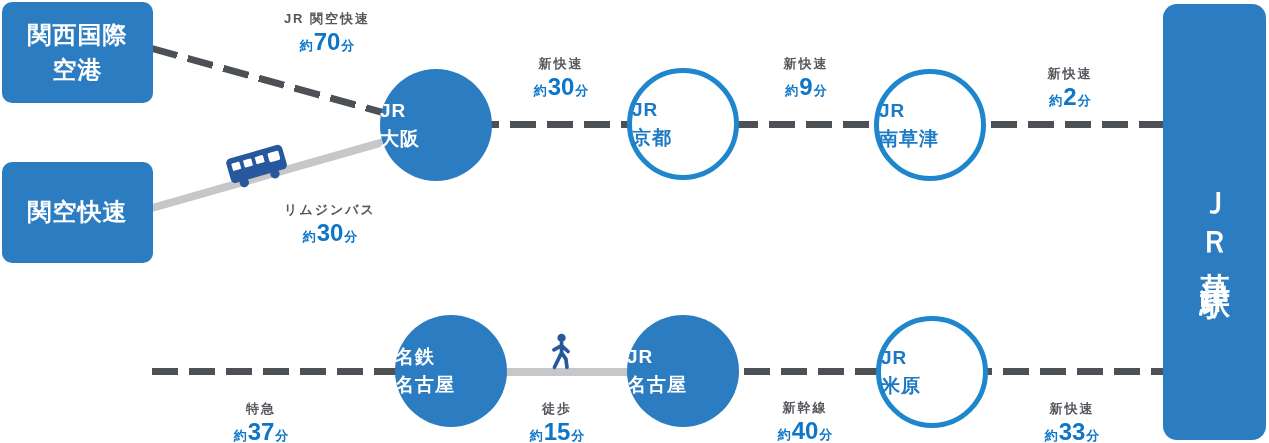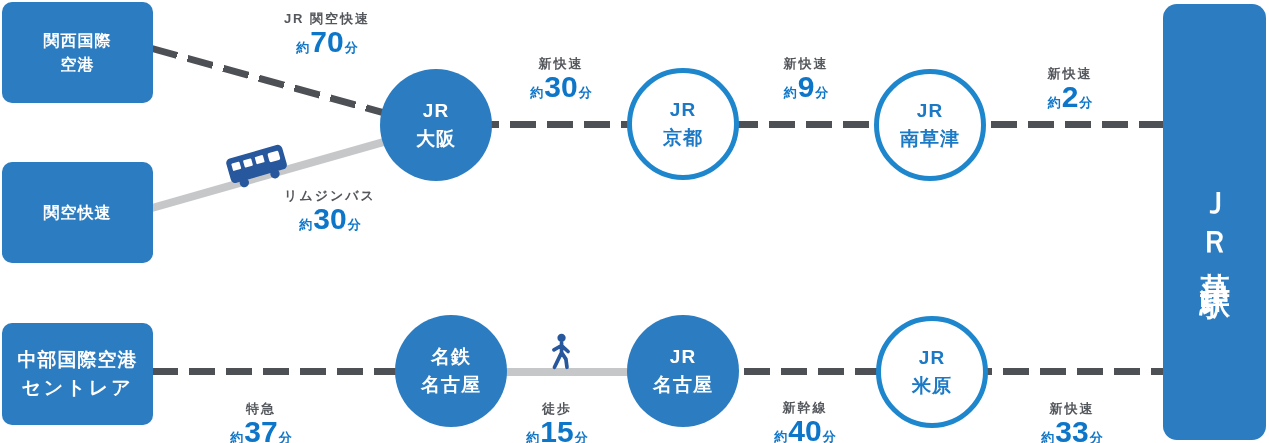--- a/index.html
+++ b/index.html
@@ -13,50 +13,50 @@
     --icon-navy:#27579c;
   }
   *{box-sizing:border-box;margin:0;padding:0}
   body{background:#fff;font-family:"Liberation Sans","DejaVu Sans",sans-serif}
   .stage{position:relative;width:1269px;height:443px;background:#fff;overflow:hidden}
 
   
   .box{position:absolute;left:2px;width:151px;background:var(--blue);border-radius:10px;
        display:flex;flex-direction:column;justify-content:center;align-items:center;
        color:#fff;font-weight:bold;z-index:4}
-  .box .bx-line{font-size:16px;line-height:1.45;letter-spacing:1px;text-align:center}
+  .box .bx-line{font-size:24px;line-height:1.45;letter-spacing:1px;text-align:center}
 
   
   .panel{position:absolute;left:1163px;top:4px;width:103px;height:436px;background:var(--blue);
          border-radius:14px;display:flex;justify-content:center;align-items:center;z-index:4}
   .panel .v-text{writing-mode:vertical-rl;text-orientation:upright;color:#fff;
                  font-size:30px;font-weight:bold;letter-spacing:9px}
 
   
   .circle{position:absolute;width:112px;height:112px;border-radius:50%;z-index:4;
-          display:flex;flex-direction:column;justify-content:center;align-items:center;
+          display:flex;flex-direction:column;justify-content:center;align-items:flex-start;
           font-weight:600;font-size:19px;line-height:1.5;letter-spacing:1px;text-align:center}
   .circle.filled{background:var(--blue);color:#fff}
   .circle.outline{background:#fff;border:5px solid var(--blue-border);color:var(--blue-text)}
 
   
   .dashline{position:absolute;height:7px;z-index:1;
     background:repeating-linear-gradient(to right,var(--dash) 0 26px,transparent 26px 37px)}
   .grayline{position:absolute;height:8px;background:var(--gray-line);z-index:2}
   .rot{transform-origin:left center}
 
   
   .seg{position:absolute;z-index:5;transform:translateX(-50%);
        display:flex;flex-direction:column;align-items:center}
   .seg-name{font-size:13px;font-weight:bold;color:var(--gray-text);
             letter-spacing:2px;line-height:16px;white-space:nowrap}
   .seg-time{display:inline-flex;align-items:baseline;margin-top:2px;color:var(--time-blue);
             font-weight:bold;white-space:nowrap}
   .seg-time .t-sm{font-size:13px}
-  .seg-time .t-num{font-size:30px;line-height:26px;margin:0 1px}
+  .seg-time .t-num{font-size:24px;line-height:26px;margin:0 1px}
 
   .icon{position:absolute;z-index:3}
 </style>
 </head>
 <body>
 
 <div class="stage">
 
   <div class="dashline rot" style="left:152px;top:45px;width:300px;transform:rotate(15.5deg)"></div>
   <div class="grayline rot" style="left:152px;top:204px;width:298px;transform:rotate(-15.9deg)"></div>
@@ -83,24 +83,20 @@
     </svg>
   </div>
 
   <div class="box" style="top:2px;height:101px">
     <div class="bx-line">関西国際</div>
     <div class="bx-line">空港</div>
   </div>
   <div class="box" style="top:162px;height:101px">
     <div class="bx-line">関空快速</div>
   </div>
-  <div class="box" style="top:323px;height:102px">
-    <div class="bx-line" style="font-size:19px">中部国際空港</div>
-    <div class="bx-line" style="font-size:19px;letter-spacing:3px">セントレア</div>
-  </div>
 
   <div class="panel">
     <div class="v-text">ＪＲ草津駅</div>
   </div>
 
   <div class="circle filled" style="left:380px;top:69px">
     <div>JR</div>
     <div>大阪</div>
   </div>
   <div class="circle outline" style="left:627px;top:68px">
@@ -125,21 +121,21 @@
   </div>
 
   <div class="seg" style="left:327px;top:11px">
     <div class="seg-name">JR 関空快速</div>
     <div class="seg-time">
       <span class="t-sm">約</span>
         <span class="t-num">70</span>
         <span class="t-sm">分</span>
     </div>
   </div>
-  <div class="seg" style="left:330px;top:188px">
+  <div class="seg" style="left:330px;top:202px">
     <div class="seg-name">リムジンバス</div>
     <div class="seg-time">
       <span class="t-sm">約</span>
         <span class="t-num">30</span>
         <span class="t-sm">分</span>
     </div>
   </div>
   <div class="seg" style="left:561px;top:56px">
     <div class="seg-name">新快速</div>
     <div class="seg-time">

